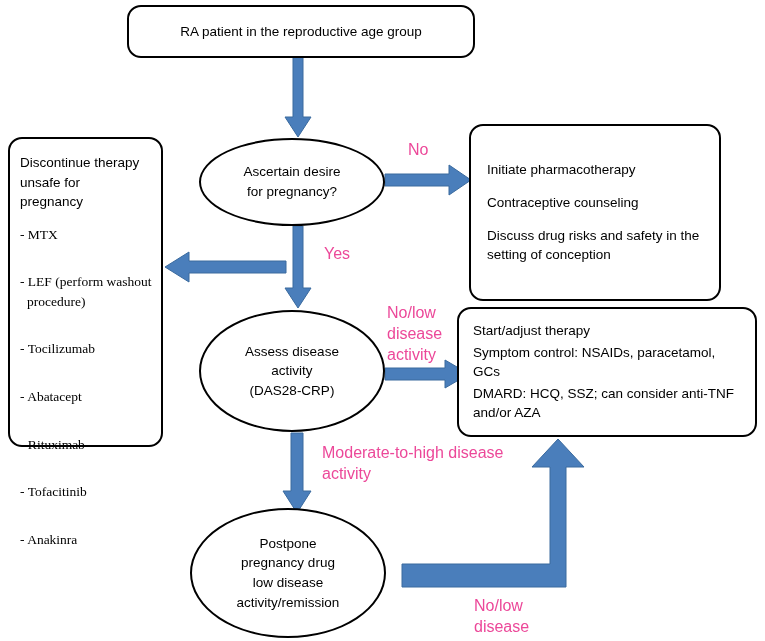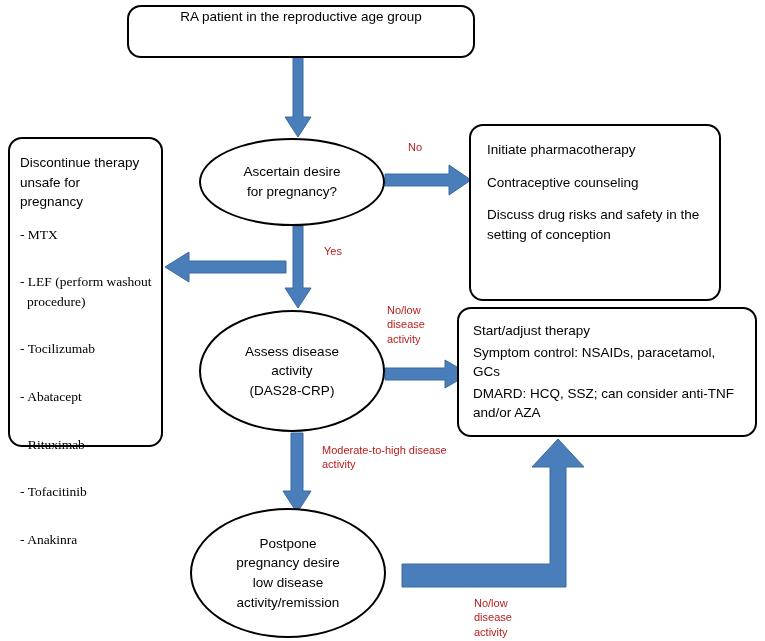--- a/index.html
+++ b/index.html
@@ -27,21 +27,21 @@
     color: #000000;
     font-size: 13.5px;
     line-height: 1.45;
   }
 
   .rbox {
     border: 2.3px solid #000000;
     border-radius: 14px;
     display: flex;
     flex-direction: column;
-    justify-content: flex-start;
+    justify-content: center;
   }
 
   .rbox.centered {
     align-items: center;
     text-align: center;
   }
 
   .ellipse {
     border: 2.3px solid #000000;
     border-radius: 50%;
@@ -52,23 +52,23 @@
   }
 
   .line { display: block; white-space: nowrap; }
   .para { display: block; }
   .gap  { height: 13px; }
   .gap-sm { height: 10px; }
 
   
   .edge-label {
     position: absolute;
-    font-size: 11px;
+    font-size: 16px;
     line-height: 1.3;
-    color: #b91c1c;
+    color: #ec4899;
     white-space: pre-line;
   }
 
   
   .arrow { position: absolute; }
   .arrow svg { display: block; overflow: visible; }
 
   .drug-list .item { display: block; }
   .drug-list .item + .item { margin-top: 28px; }
 </style>
@@ -173,21 +173,21 @@
     <div class="gap-sm"></div>
     <span class="para">Symptom control: NSAIDs, paracetamol, GCs</span>
     <div class="gap-sm"></div>
     <span class="line">DMARD: HCQ, SSZ; can consider anti-TNF</span>
     <span class="line">and/or AZA</span>
   </div>
 
   <div class="node ellipse" style="left:190px; top:508px; width:196px; height:130px;">
     <div>
       <span class="line">Postpone</span>
-      <span class="line">pregnancy desire</span>
+      <span class="line">pregnancy drug</span>
       <span class="line">low disease</span>
       <span class="line">activity/remission</span>
     </div>
   </div>
 
   <div class="edge-label" style="left:408px; top:140px;">No</div>
 
   <div class="edge-label" style="left:324px; top:244px;">Yes</div>
 
   <div class="edge-label" style="left:387px; top:303px;">No/low

